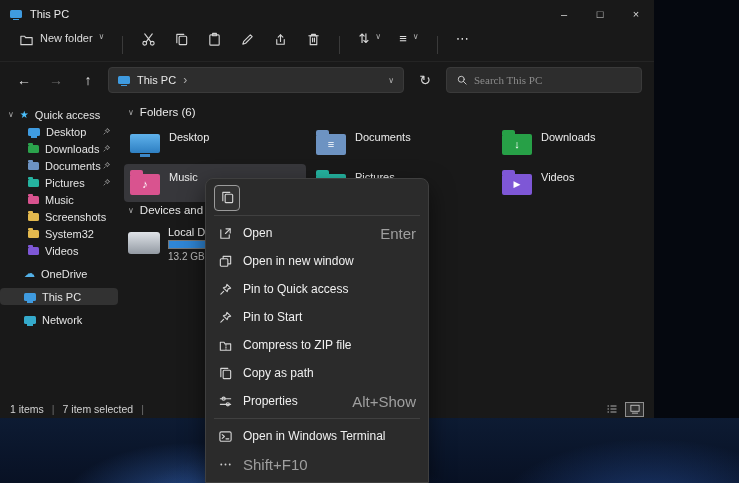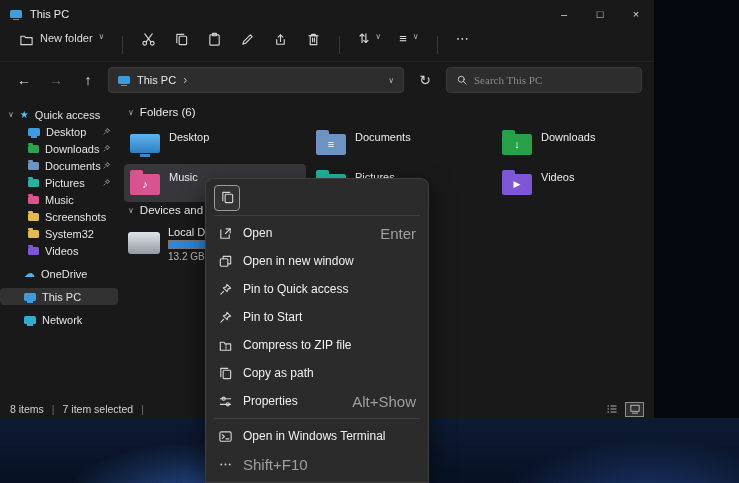--- a/index.html
+++ b/index.html
@@ -319,21 +319,21 @@
         <div class="drive-name">Local Disk</div>
         <div class="drive-bar">
           <div class="drive-fill" style="width: 66%;"></div>
         </div>
         <div class="drive-free">13.2 GB fr</div>
       </div>
     </div>
   </div>
 
   <div class="statusbar">
-    <span>8 items</span>
+    <span>1 items</span>
     <span class="sb-div">|</span>
     <span>7 item selected</span>
     <span class="sb-div">|</span>
     <div class="sb-views">
       <span class="sb-ic">
         <svg class="sbi" viewBox="0 0 16 16">
             <path d="M2 4h2M6 4h8M2 8h2M6 8h8M2 12h2M6 12h8"></path>
           </svg>
       </span>
       <span class="sb-ic active">

